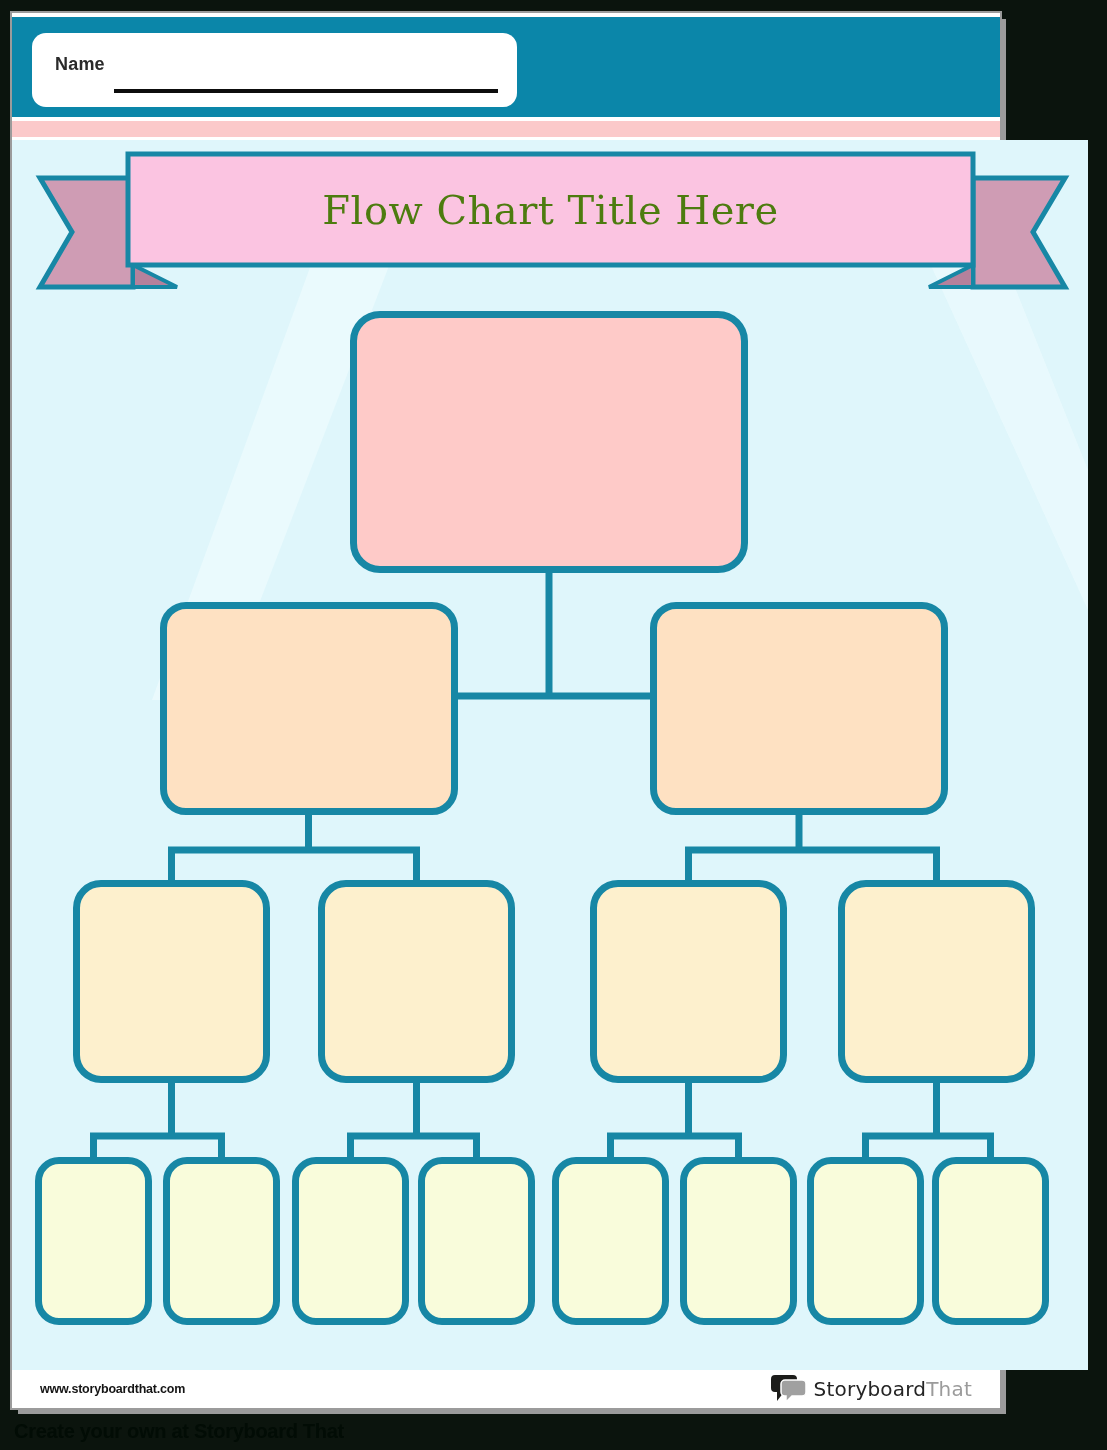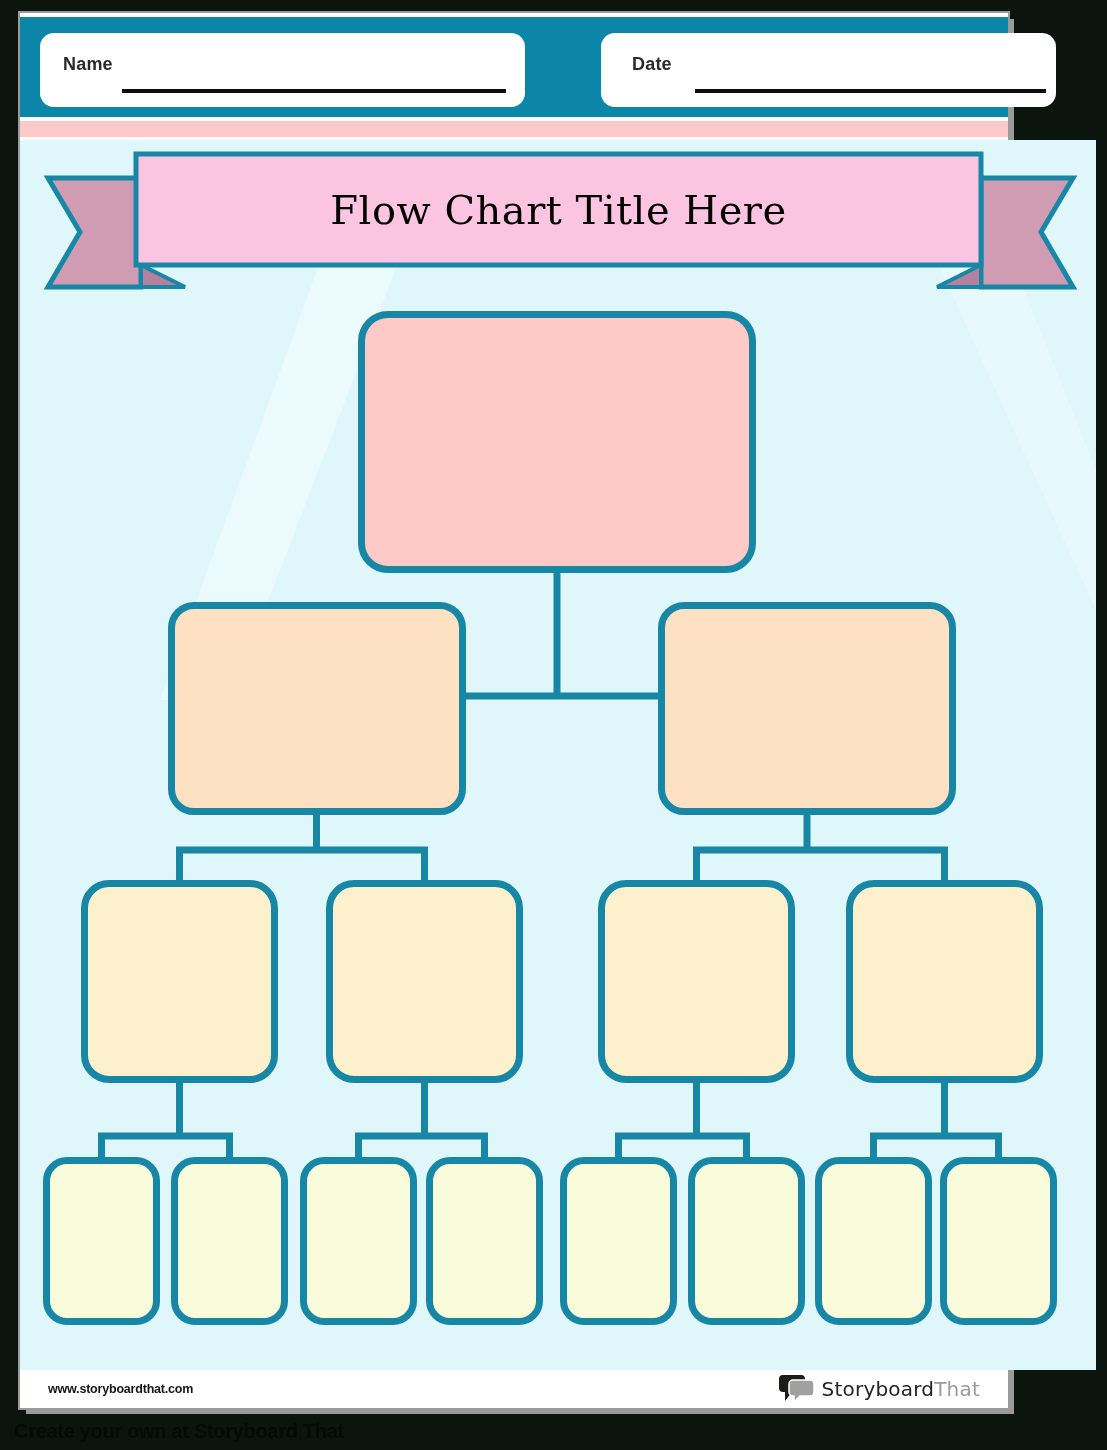--- a/index.html
+++ b/index.html
@@ -2,42 +2,42 @@
 <html><head>
 <meta charset="utf-8">
 <style>
   html,body{margin:0;padding:0;}
   body{
     width:1107px;height:1450px;position:relative;overflow:hidden;
     background:#0b140d;
     font-family:"Liberation Sans",sans-serif;
   }
   .page{
-    position:absolute;left:20px;top:13px;width:988px;height:1395px;
+    position:absolute;left:12px;top:13px;width:988px;height:1395px;
     background:#ffffff;
     box-shadow:0 0 0 2px #9b9b9b, 6px 6px 0 0 #9b9b9b;
   }
   
   .header{position:absolute;left:0;top:4px;width:100%;height:100px;background:#0b86a9;}
   .field-box{position:absolute;top:16px;height:74px;background:#fff;border-radius:14px;}
   .field-box.name{left:20px;width:485px;}
   .field-box.date{left:581px;width:455px;}
   .field-label{position:absolute;left:23px;top:21px;font-size:18px;font-weight:bold;color:#2a2a2a;letter-spacing:.2px;}
   .field-box.date .field-label{left:31px;}
   .write-line{position:absolute;bottom:14px;height:4px;background:#0d0d0d;}
   .field-box.name .write-line{left:82px;right:19px;}
   .field-box.date .write-line{left:94px;right:10px;}
   .pink-stripe{position:absolute;left:0;top:108px;width:100%;height:16px;background:#fbc9ca;}
   
   .sheet{position:absolute;left:0;top:127px;width:1076px;height:1230px;background:#dff6fb;overflow:hidden;}
   .sheet svg.layer{position:absolute;left:0;top:0;}
   .banner-title{
     position:absolute;left:116px;top:14px;width:845px;height:111px;
     display:flex;align-items:center;justify-content:center;
-    font-family:"DejaVu Serif",serif;font-size:40px;color:#000000;letter-spacing:.5px;
+    font-family:"DejaVu Serif",serif;font-size:40px;color:#4d7c0f;letter-spacing:.5px;
   }
   .node{position:absolute;background:#fff;border:7px solid #1787a5;box-sizing:border-box;}
   .node.root{left:338px;top:171px;width:398px;height:262px;border-radius:30px;background:#fecac8;}
   .node.l2{top:462px;width:298px;height:213px;border-radius:26px;background:#fee1c2;}
   .node.l2.a{left:148px;} .node.l2.b{left:638px;}
   .node.l3{top:740px;width:197px;height:203px;border-radius:28px;background:#fdf0cd;}
   .node.l4{top:1017px;width:117px;height:168px;border-radius:24px;background:#f9fcdb;}
   
   .footer{
     position:absolute;left:0;bottom:0;width:100%;height:38px;background:#fff;
@@ -56,24 +56,20 @@
   .bottom-bar-text{margin-left:14px;font-size:20px;font-weight:bold;color:#020c05;letter-spacing:-.3px;}
 </style>
 </head>
 <body>
 
 <div class="page">
 
   <div class="header">
     <div class="field-box name">
       <span class="field-label">Name</span>
-      <div class="write-line"></div>
-    </div>
-    <div class="field-box date">
-      <span class="field-label">Date</span>
       <div class="write-line"></div>
     </div>
   </div>
 
   <div class="pink-stripe"></div>
 
   <div class="sheet">
 
     <svg class="layer" width="1076" height="1230">
       <g transform="rotate(-24 0 1230)">

